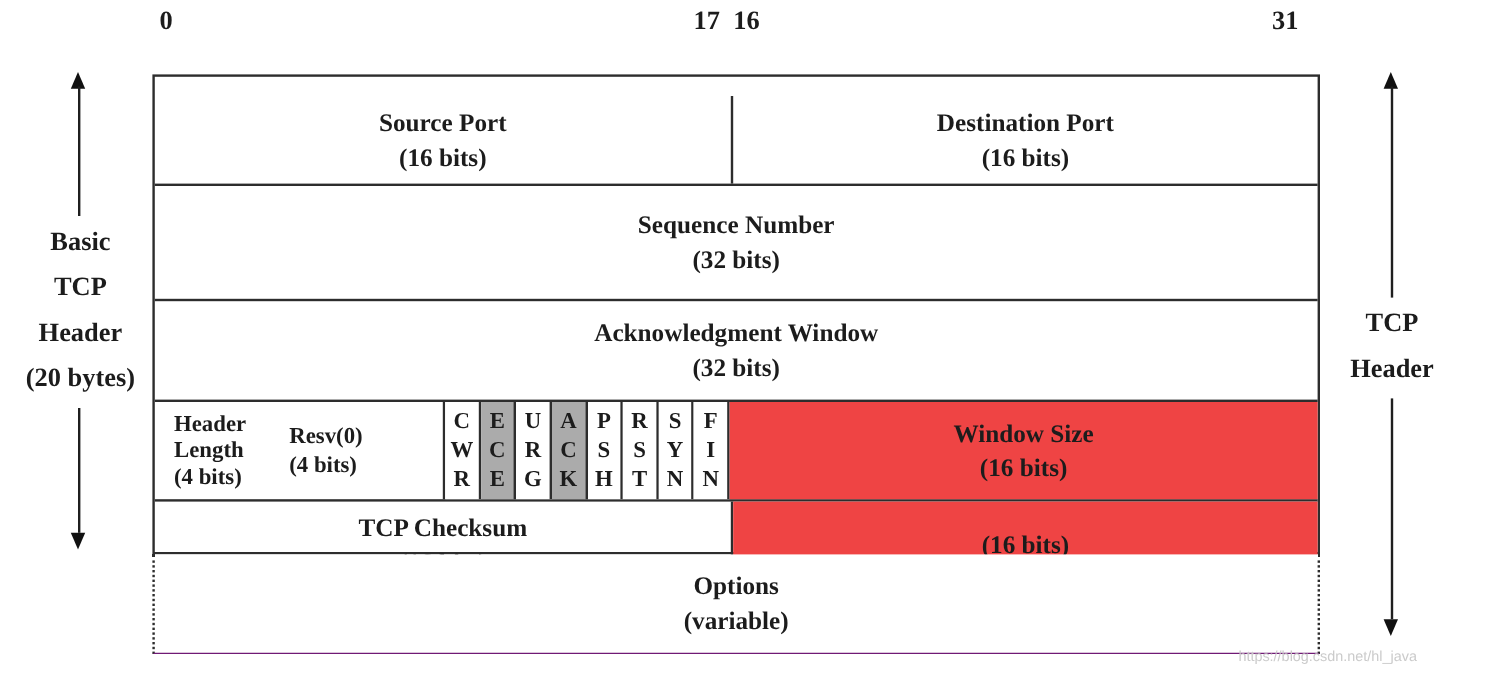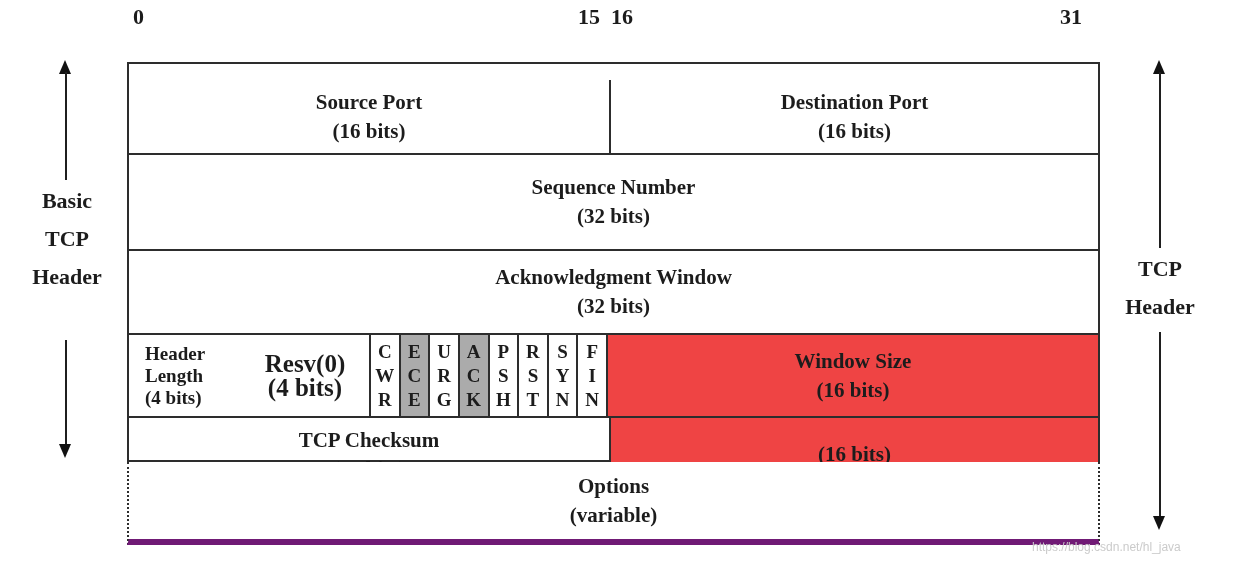--- a/index.html
+++ b/index.html
@@ -29,32 +29,32 @@
     display:flex;flex-direction:column;align-items:center;justify-content:center;
     box-sizing:border-box;font-weight:bold;font-size:21px;line-height:29px;text-align:center;
   }
   .divider-right{border-right:2px solid #2d2d2d;}
   .w-left{width:482px;}
   .flex1{flex:1;}
   .gray{background:#ef4444;}
   
   .hl-resv{width:242px;flex-direction:row;align-items:center;justify-content:flex-start;}
   .hl-block{font-size:19px;line-height:22px;text-align:left;padding-left:16px;width:96px;}
-  .resv-block{flex:1;font-size:25px;line-height:24px;text-align:center;}
+  .resv-block{flex:1;font-size:19px;line-height:24px;text-align:left;}
   #flags{display:flex;width:237px;box-sizing:border-box;}
   .flag-cell{
     flex:1;display:flex;flex-direction:column;align-items:center;justify-content:center;
     box-sizing:border-box;border-right:2px solid #2d2d2d;
     font-weight:bold;font-size:19px;line-height:24px;background:#ffffff;
   }
   .flag-cell.shaded{background:#ababab;}
   
   #options-row{
     position:absolute;left:127px;top:462px;width:973px;height:83px;box-sizing:border-box;
-    border-left:2px dotted #2d2d2d;border-right:2px dotted #2d2d2d;border-bottom:6px solid #701a75;
+    border-left:2px dotted #2d2d2d;border-right:2px dotted #2d2d2d;border-bottom:1px solid #701a75;
     display:flex;flex-direction:column;align-items:center;justify-content:center;
     font-weight:bold;font-size:21px;line-height:29px;background:#ffffff;
   }
   
   .v-line{position:absolute;width:2px;background:#1f1f1f;}
   .head-up{position:absolute;width:0;height:0;border-left:6px solid transparent;border-right:6px solid transparent;border-bottom:14px solid #111111;}
   .head-down{position:absolute;width:0;height:0;border-left:6px solid transparent;border-right:6px solid transparent;border-top:14px solid #111111;}
   #left-arrow-line-top{left:65px;top:72px;height:108px;}
   #left-arrow-head-up{left:59px;top:60px;}
   #left-arrow-line-bottom{left:65px;top:340px;height:104px;}
@@ -70,30 +70,31 @@
     position:absolute;left:1032px;top:540px;font-size:12px;color:#cbcbcb;
     font-family:"Liberation Sans","DejaVu Sans",sans-serif;white-space:nowrap;
   }
 </style>
 </head>
 <body>
 
 <div id="stage">
 
   <div class="bit-label" id="bit-0">0</div>
-  <div class="bit-label" id="bit-15">15</div>
+  <div class="bit-label" id="bit-15">17</div>
   <div class="bit-label" id="bit-16">16</div>
   <div class="bit-label" id="bit-31">31</div>
 
   <div class="head-up" id="left-arrow-head-up"></div>
   <div class="v-line" id="left-arrow-line-top"></div>
   <div id="left-label">
     <div>Basic</div>
     <div>TCP</div>
     <div>Header</div>
+    <div>(20 bytes)</div>
   </div>
   <div class="v-line" id="left-arrow-line-bottom"></div>
   <div class="head-down" id="left-arrow-head-down"></div>
 
   <div class="head-up" id="right-arrow-head-up"></div>
   <div class="v-line" id="right-arrow-line-top"></div>
   <div id="right-label">
     <div>TCP</div>
     <div>Header</div>
   </div>

